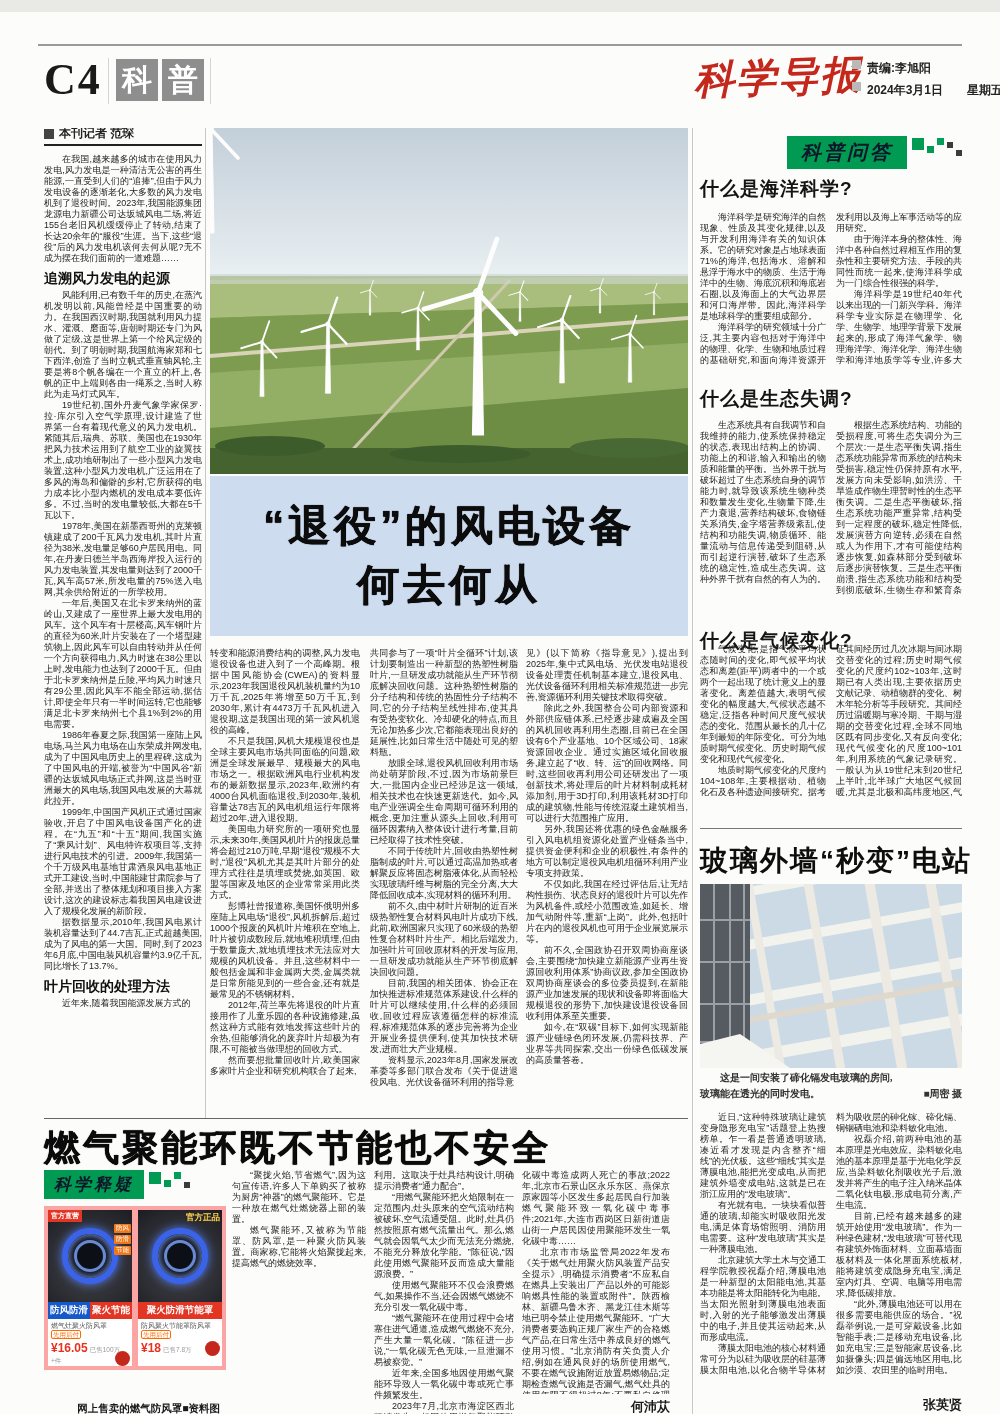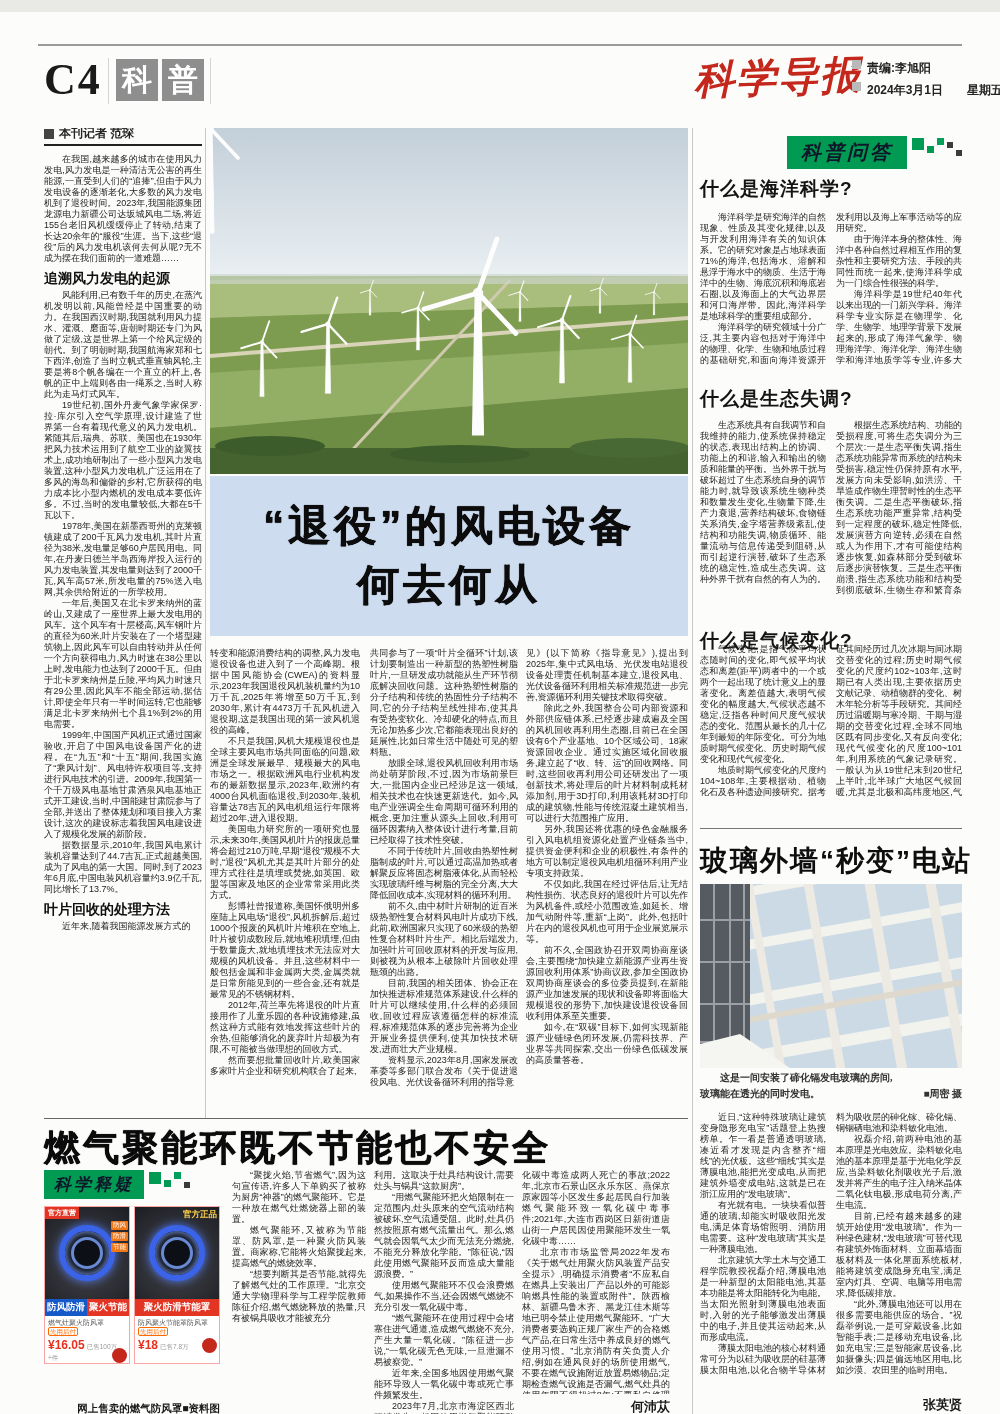--- a/index.html
+++ b/index.html
@@ -39,21 +39,21 @@
   .pxd{width:6px;height:6px;background:#3b3b3b;margin-top:4px;}
   .qhead{font-size:19px;font-weight:700;letter-spacing:1px;color:#141414;}
   .qa-body{column-count:2;column-gap:10px;}
   .glasshead{font-size:28px;font-weight:800;letter-spacing:2px;color:#0e0e0e;}
   .caption{font-size:10px;font-weight:bold;color:#333;font-family:"Liberation Serif",serif;line-height:1.6;}
   .caption .credit{float:right;}
   .author{font-size:13px;font-weight:bold;text-align:right;}
   
   .gashead{font-size:36px;font-weight:900;letter-spacing:3px;color:#0b0b0b;white-space:nowrap;
            text-shadow:0 0 1px #000,0.5px 0 0 #000;}
-  .ad{position:absolute;width:84px;height:156px;background:#fff;border:1px solid #fca5a5;font-family:"Liberation Sans",sans-serif;}
+  .ad{position:absolute;width:84px;height:156px;background:#fff;border:4px solid #fca5a5;font-family:"Liberation Sans",sans-serif;}
   .ad .pic{position:relative;height:92px;background:radial-gradient(circle at 50% 58%, #59524a 0%, #33343a 45%, #1b1d22 100%);overflow:hidden;}
   .flame{position:absolute;left:50%;top:50%;transform:translate(-50%,-50%);width:44px;height:44px;border-radius:50%;
          background:#0c0f16;border:6px solid #3a63e8;box-shadow:0 0 10px #4a78ff, inset 0 0 9px #8fb0ff;}
   .flame:after{content:"";position:absolute;inset:6px;border-radius:50%;border:3px solid #7fa6ff;opacity:.8;}
   .ribbon{position:absolute;top:0;left:0;background:#e23524;color:#fff;font-size:7px;padding:1px 3px;font-weight:bold;}
   .sidetags{position:absolute;top:14px;right:1px;display:flex;flex-direction:column;gap:2px;}
   .sidetags span{background:#f07818;color:#fff;font-size:6.5px;padding:0 2px;border-radius:1px;}
   .corner{position:absolute;top:2px;right:2px;color:#ffd24a;font-size:8.5px;font-weight:bold;}
   .bannerrow{display:flex;}
   .bannerrow span{flex:1;color:#fff;font-size:9.5px;font-weight:bold;text-align:center;padding:2px 0;white-space:nowrap;}
@@ -95,20 +95,21 @@
     </div>
     <div>
         <p class="para">在我国,越来越多的城市在使用风力发电,风力发电是一种清洁无公害的再生能源,一直受到人们的“追捧”,但由于风力发电设备的逐渐老化,大多数的风力发电机到了退役时间。2023年,我国能源集团龙源电力新疆公司达坂城风电二场,将近155台老旧风机缓缓停止了转动,结束了长达20余年的“服役”生涯。当下,这些“退役”后的风力发电机该何去何从呢?无不成为摆在我们面前的一道难题……</p>
       </div>
     <div class="subhead">追溯风力发电的起源</div>
     <div>
         <p class="para">风能利用,已有数千年的历史,在蒸汽机发明以前,风能曾经是中国重要的动力。在我国西汉时期,我国就利用风力提水、灌溉、磨面等,唐朝时期还专门为风做了定级,这是世界上第一个给风定级的朝代。到了明朝时期,我国航海家郑和七下西洋,创造了当时立帆式垂直轴风轮,主要是将8个帆各编在一个直立的杆上,各帆的正中上端则各由一绳系之,当时人称此为走马灯式风车。</p>
         <p class="para">19世纪初,国外丹麦气象学家保罗·拉·库尔引入空气学原理,设计建造了世界第一台有着现代意义的风力发电机。紧随其后,瑞典、苏联、美国也在1930年把风力技术运用到了航空工业的旋翼技术上,成功地研制出了一些小型风力发电装置,这种小型风力发电机,广泛运用在了多风的海岛和偏僻的乡村,它所获得的电力成本比小型内燃机的发电成本要低许多。不过,当时的发电量较低,大都在5千瓦以下。</p>
         <p class="para">1978年,美国在新墨西哥州的克莱顿镇建成了200千瓦风力发电机,其叶片直径为38米,发电量足够60户居民用电。同年,在丹麦日德兰半岛西海岸投入运行的风力发电装置,其发电量则达到了2000千瓦,风车高57米,所发电量的75%送入电网,其余供给附近的一所学校用。</p>
         <p class="para">一年后,美国又在北卡罗来纳州的蓝岭山,又建成了一座世界上最大发电用的风车。这个风车有十层楼高,风车钢叶片的直径为60米,叶片安装在了一个塔型建筑物上,因此风车可以自由转动并从任何一个方向获得电力,风力时速在38公里以上时,发电能力也达到了2000千瓦。但由于北卡罗来纳州是丘陵,平均风力时速只有29公里,因此风车不能全部运动,据估计,即使全年只有一半时间运转,它也能够满足北卡罗来纳州七个县1%到2%的用电需要。</p>
+        <p class="para">1986年春夏之际,我国第一座陆上风电场,马兰风力电场在山东荣成并网发电,成为了中国风电历史上的里程碑,这成为了中国风电的开端,被誉为“中国风谷”新疆的达坂城风电场正式并网,这是当时亚洲最大的风电场,我国风电发展的大幕就此拉开。</p>
         <p class="para">1999年,中国国产风机正式通过国家验收,开启了中国风电设备国产化的进程。在“九五”和“十五”期间,我国实施了“乘风计划”、风电特许权项目等,支持进行风电技术的引进。2009年,我国第一个千万级风电基地甘肃酒泉风电基地正式开工建设,当时,中国能建甘肃院参与了全部,并送出了整体规划和项目接入方案设计,这次的建设标志着我国风电建设进入了规模化发展的新阶段。</p>
         <p class="para">据数据显示,2010年,我国风电累计装机容量达到了44.7吉瓦,正式超越美国,成为了风电的第一大国。同时,到了2023年6月底,中国电装风机容量约3.9亿千瓦,同比增长了13.7%。</p>
       </div>
     <div class="subhead">叶片回收的处理方法</div>
     <div>
         <p class="para">近年来,随着我国能源发展方式的</p>
       </div>
   </div>
 
   <div class="abs vrule" style="left:205px;top:116px;height:990px;"></div>
@@ -166,21 +167,21 @@
       <p class="para">不只是我国,风机大规模退役也是全球主要风电市场共同面临的问题,欧洲是全球发展最早、规模最大的风电市场之一。根据欧洲风电行业机构发布的最新数据显示,2023年,欧洲约有4000台风机面临退役,到2030年,装机容量达78吉瓦的风电机组运行年限将超过20年,进入退役期。</p>
       <p class="para">美国电力研究所的一项研究也显示,未来30年,美国风机叶片的报废总量将会超过210万吨,早期“退役”规模不大时,“退役”风机尤其是其叶片部分的处理方式往往是填埋或焚烧,如英国、欧盟等国家及地区的企业常常采用此类方式。</p>
       <p class="para">彭博社曾报道称,美国怀俄明州多座陆上风电场“退役”,风机拆解后,超过1000个报废的风机叶片堆积在空地上,叶片被切成数段后,就地堆积填埋,但由于数量庞大,就地填埋技术无法应对大规模的风机设备。并且,这些材料中一般包括金属和非金属两大类,金属类就是日常所能见到的一些合金,还有就是最常见的不锈钢材料。</p>
       <p class="para">2012年,荷兰率先将退役的叶片直接用作了儿童乐园的各种设施修建,虽然这种方式能有效地发挥这些叶片的余热,但能够消化的废弃叶片却极为有限,不可能被当做理想的回收方式。</p>
       <p class="para">然而要想批量回收叶片,欧美国家多家叶片企业和研究机构联合了起来,</p>
     </div>
   <div class="abs bodytext cf" style="left:370px;top:636px;width:148px;height:470px;">
       <p class="para">共同参与了一项“叶片全循环”计划,该计划要制造出一种新型的热塑性树脂叶片,一旦研发成功就能从生产环节彻底解决回收问题。这种热塑性树脂的分子结构和传统的热固性分子结构不同,它的分子结构呈线性排布,使其具有受热变软化、冷却硬化的特点,而且无论加热多少次,它都能表现出良好的延展性,比如日常生活中随处可见的塑料瓶。</p>
       <p class="para">放眼全球,退役风机回收利用市场尚处萌芽阶段,不过,因为市场前景巨大,一批国内企业已经涉足这一领域,相关技术也在快速更新迭代。如今,风电产业强调全生命周期可循环利用的概念,更加注重从源头上回收,利用可循环因素纳入整体设计进行考量,目前已经取得了技术性突破。</p>
       <p class="para">不同于传统叶片,回收由热塑性树脂制成的叶片,可以通过高温加热或者解聚反应将固态树脂液体化,从而轻松实现玻璃纤维与树脂的完全分离,大大降低回收成本,实现材料的循环利用。</p>
-      <p class="para">前不久,由中材叶片研制的近百米级热塑性复合材料风电叶片成功下线,此前,欧洲国家只实现了60米级的热塑性复合材料叶片生产。相比后端发力,加强叶片可回收原材料的开发与应用,则被视为从根本上破除叶片回收处理瓶颈的出路。</p>
+      <p class="para">前不久,由中材叶片研制的近百米级热塑性复合材料风电叶片成功下线,此前,欧洲国家只实现了60米级的热塑性复合材料叶片生产。相比后端发力,加强叶片可回收原材料的开发与应用,一旦研发成功就能从生产环节彻底解决回收问题。</p>
       <p class="para">目前,我国的相关团体、协会正在加快推进标准规范体系建设,什么样的叶片可以继续使用,什么样的必须回收,回收过程应该遵循怎样的标准流程,标准规范体系的逐步完善将为企业开展业务提供便利,使其加快技术研发,进而壮大产业规模。</p>
       <p class="para">资料显示,2023年8月,国家发展改革委等多部门联合发布《关于促进退役风电、光伏设备循环利用的指导意</p>
     </div>
   <div class="abs bodytext cf" style="left:526px;top:636px;width:162px;height:470px;">
       <p class="para">见》(以下简称《指导意见》),提出到2025年,集中式风电场、光伏发电站退役设备处理责任机制基本建立,退役风电、光伏设备循环利用相关标准规范进一步完善,资源循环利用关键技术取得突破。</p>
       <p class="para">除此之外,我国整合公司内部资源和外部供应链体系,已经逐步建成遍及全国的风机回收再利用生态圈,目前已在全国设有6个产业基地、10个区域公司、18家资源回收企业。通过实施区域化回收服务,建立起了“收、转、运”的回收网络。同时,这些回收再利用公司还研发出了一项创新技术,将处理后的叶片材料制成耗材添加剂,用于3D打印,利用该耗材3D打印成的建筑物,性能与传统混凝土建筑相当,可以进行大范围推广应用。</p>
       <p class="para">另外,我国还将优惠的绿色金融服务引入风电机组资源化处置产业链条当中,提供资金便利和企业的积极性,有条件的地方可以制定退役风电机组循环利用产业专项支持政策。</p>
       <p class="para">不仅如此,我国在经过评估后,让无结构性损伤、状态良好的退役叶片可以先作为风机备件,或经小范围改造,如延长、增加气动附件等,重新“上岗”。此外,包括叶片在内的退役风机也可用于企业展览展示等。</p>
       <p class="para">前不久,全国政协召开双周协商座谈会,主要围绕“加快建立新能源产业再生资源回收利用体系”协商议政,参加全国政协双周协商座谈会的多位委员提到,在新能源产业加速发展的现状和设备即将面临大规模退役的形势下,加快建设退役设备回收利用体系至关重要。</p>
       <p class="para">如今,在“双碳”目标下,如何实现新能源产业链绿色闭环发展,仍需科技界、产业界等共同探索,交出一份绿色低碳发展的高质量答卷。</p>
@@ -335,24 +336,23 @@
   </div>
 
   <div class="abs gascaption" style="left:44px;top:1390px;width:176px;">
     <span>网上售卖的燃气防风罩</span>
     <span>■资料图</span>
   </div>
 
   <div class="abs bodytext" style="left:232px;top:1158px;width:134px;height:248px;">
       <p class="para">“聚拢火焰,节省燃气”,因为这句宣传语,许多人下单购买了被称为厨房“神器”的燃气聚能环。它是一种放在燃气灶燃烧器上部的装置。</p>
       <p class="para">燃气聚能环,又被称为节能罩、防风罩,是一种聚火防风装置。商家称,它能将火焰聚拢起来,提高燃气的燃烧效率。</p>
-      <p class="para">“想要判断其是否节能,就得先了解燃气灶的工作原理。”北京交通大学物理科学与工程学院教师陈征介绍,燃气燃烧释放的热量,只有被锅具吸收才能被充分</p>
     </div>
   <div class="abs bodytext cf" style="left:374px;top:1158px;width:140px;height:248px;">
-      <p class="para">利用。这取决于灶具结构设计,需要灶头与锅具“这款厨房”。</p>
+      <p class="para">利用。这取决于灶具结构设计,明确提示消费者“通力配合”。</p>
       <p class="para">“用燃气聚能环把火焰限制在一定范围内,灶头原来的空气流动结构被破坏,空气流通受阻。此时,灶具仍然按照原有燃气流量出气。那么,燃气就会因氧气太少而无法充分燃烧,不能充分释放化学能。”陈征说,“因此使用燃气聚能环反而造成大量能源浪费。”</p>
       <p class="para">使用燃气聚能环不仅会浪费燃气,如果操作不当,还会因燃气燃烧不充分引发一氧化碳中毒。</p>
       <p class="para">“燃气聚能环在使用过程中会堵塞住进气通道,造成燃气燃烧不充分,产生大量一氧化碳。”陈征进一步说,“一氧化碳无色无味,一旦泄漏不易被察觉。”</p>
       <p class="para">近年来,全国多地因使用燃气聚能环导致人一氧化碳中毒或死亡事件频繁发生。</p>
       <p class="para">2023年7月,北京市海淀区西北旺镇发生一起因使用燃气聚能环引起一氧</p>
     </div>
   <div class="abs bodytext cf" style="left:522px;top:1158px;width:148px;height:224px;">
       <p class="para">化碳中毒造成两人死亡的事故;2022年,北京市石景山区永乐东区、燕保京原家园等小区发生多起居民自行加装燃气聚能环致一氧化碳中毒事件;2021年,大连市西岗区日新街道唐山街一户居民因使用聚能环发生一氧化碳中毒……</p>
       <p class="para">北京市市场监管局2022年发布《关于燃气灶用聚火防风装置产品安全提示》,明确提示消费者“不应私自在燃具上安装出厂产品以外的可能影响燃具性能的装置或附件”。陕西榆林、新疆乌鲁木齐、黑龙江佳木斯等地已明令禁止使用燃气聚能环。“广大消费者要选购正规厂家生产的合格燃气产品,在日常生活中养成良好的燃气使用习惯。”北京消防有关负责人介绍,例如在通风良好的场所使用燃气,不要在燃气设施附近放置易燃物品;定期检查燃气设施是否漏气,燃气灶具的使用年限不得超过8年;不要私自修理燃气设施,应联系专业人员进行维修和更换。</p>
     </div>

